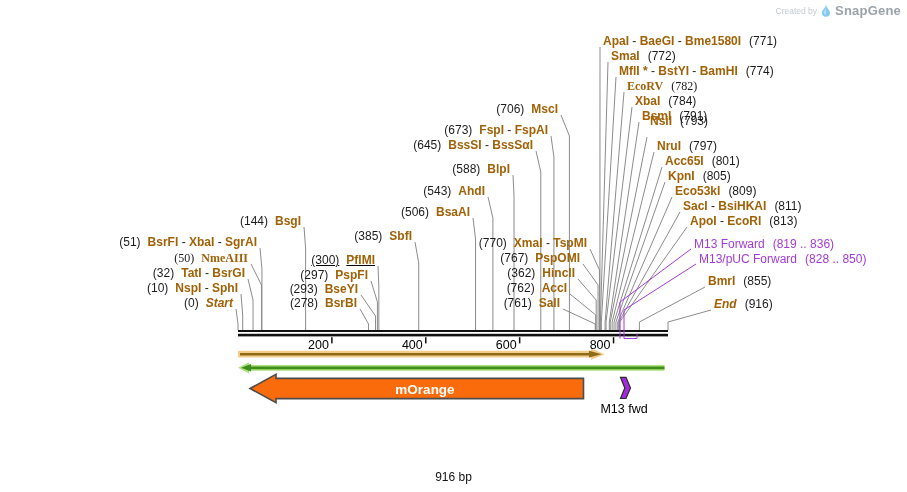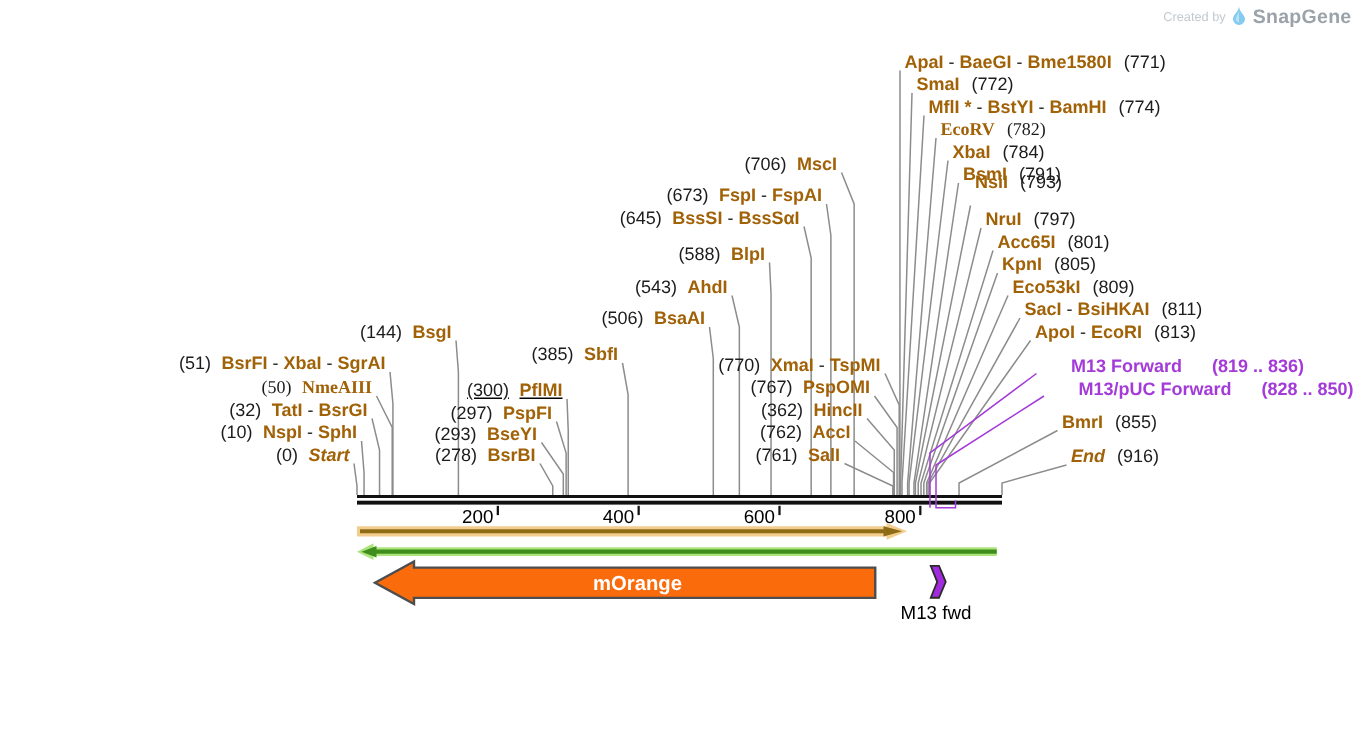--- a/index.html
+++ b/index.html
@@ -6,21 +6,21 @@
   .canvas{position:relative;width:907px;height:492px;background:#ffffff;overflow:hidden;
           font-family:"Liberation Sans","DejaVu Sans",sans-serif;}
   #mapsvg{position:absolute;left:0;top:0;}
   .site{position:absolute;font-size:12px;line-height:15px;white-space:nowrap;color:#000;}
   .site .nm{font-weight:bold;color:#a16207;}
   .site .sep{font-weight:normal;color:#222;}
   .site .pos{font-weight:normal;color:#1c1c1c;}
   .site .pos.pl{margin-right:7px;}
   .site .pos.pr{margin-left:8px;}
   .site.it .nm{font-style:italic;}
-  .site.primer .nm,.site.primer .pos{color:#A43BD8;font-weight:bold;margin-left:20px;}
+  .site.primer .nm,.site.primer .pos{color:#A43BD8;font-weight:normal;}
   .wm{position:absolute;top:3px;right:6px;display:flex;align-items:center;gap:4px;}
   .wm .cb{font-size:8.5px;color:#c3c9cf;}
   .wm .bn{font-size:13px;color:#9aa2aa;font-weight:bold;letter-spacing:.2px;}
   .ttl{position:absolute;left:0;top:451px;width:907px;text-align:center;
        font-size:15.5px;font-weight:bold;color:#000;}
   .sub{position:absolute;left:0;top:470px;width:907px;text-align:center;
        font-size:12px;color:#111;}
 </style>
 </head>
 <body>
@@ -146,13 +146,14 @@
       <div class="site" style="top: 169px; left: 668px;"><span class="nm">KpnI</span><span class="pos pr">(805)</span></div>
       <div class="site" style="top: 184px; left: 675px;"><span class="nm">Eco53kI</span><span class="pos pr">(809)</span></div>
       <div class="site" style="top: 199px; left: 683px;"><span class="nm">SacI</span><span class="sep">&nbsp;-&nbsp;</span><span class="nm">BsiHKAI</span><span class="pos pr">(811)</span></div>
       <div class="site" style="top: 214px; left: 690px;"><span class="nm">ApoI</span><span class="sep">&nbsp;-&nbsp;</span><span class="nm">EcoRI</span><span class="pos pr">(813)</span></div>
       <div class="site primer" style="top: 237px; left: 694px;"><span class="nm">M13 Forward</span><span class="pos pr">(819 .. 836)</span></div>
       <div class="site primer" style="top: 252px; left: 699px;"><span class="nm">M13/pUC Forward</span><span class="pos pr">(828 .. 850)</span></div>
       <div class="site" style="top: 274px; left: 708px;"><span class="nm">BmrI</span><span class="pos pr">(855)</span></div>
       <div class="site it" style="top: 297px; left: 714px;"><span class="nm">End</span><span class="pos pr">(916)</span></div>
     </div>
 
+  <div class="sub">916 bp</div>
 </div>
 
 </body></html>

